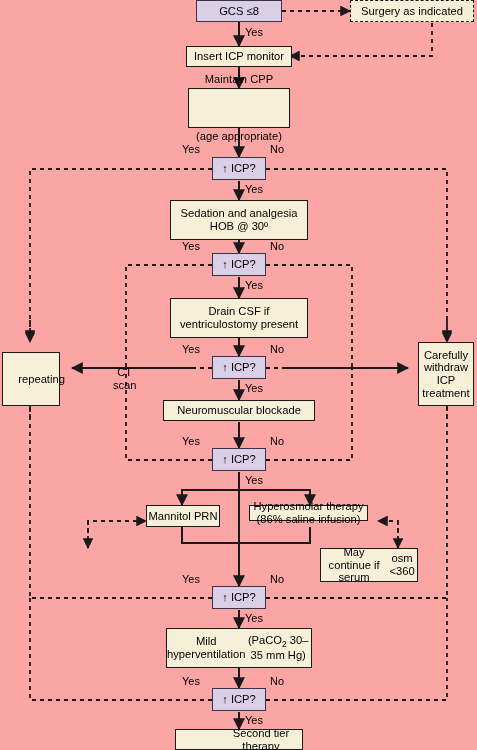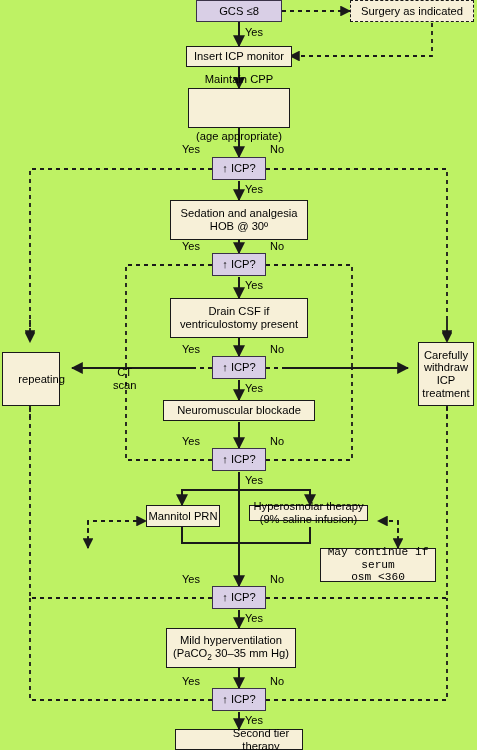--- a/index.html
+++ b/index.html
@@ -4,21 +4,21 @@
 <style>
   html, body {
     margin: 0;
     padding: 0;
     background: #ffffff;
   }
   #flowchart {
     position: relative;
     width: 477px;
     height: 750px;
-    background: #bef264;
+    background: #fca5a5;
     font-family: "Liberation Sans", sans-serif;
     overflow: hidden;
   }
   #svg-layer {
     position: absolute;
     left: 0; top: 0;
     width: 477px;
     height: 750px;
   }
   .node {
@@ -206,34 +206,34 @@
   <div class="node node-decision" style="left:212px; top:448px; width:54px; height:23px;">
     <span>↑ ICP?</span>
   </div>
 
   <div class="node node-process" style="left:146px; top:505px; width:74px; height:22px;">
     <span>Mannitol PRN</span>
   </div>
 
   <div class="node node-process" style="left:249px; top:505px; width:119px; height:16px; flex-direction:column;">
     <span>Hyperosmolar therapy</span>
-    <span>(9% saline infusion)</span>
-  </div>
-
-
-  <div class="node node-process" style="left:320px; top:548px; width:116px; height:34px; flex-direction:column;font-family:Liberation Mono, monospace;">
+    <span>(86% saline infusion)</span>
+  </div>
+
+
+  <div class="node node-process" style="left:320px; top:548px; width:98px; height:34px; flex-direction:row;">
     <span>May continue if serum</span>
     <span>osm &lt;360</span>
   </div>
 
   <div class="node node-decision" style="left:212px; top:586px; width:54px; height:23px;">
     <span>↑ ICP?</span>
   </div>
 
-  <div class="node node-process" style="left:166px; top:628px; width:130px; height:40px; flex-direction:column;">
+  <div class="node node-process" style="left:166px; top:628px; width:146px; height:40px; flex-direction:row;">
     <span>Mild hyperventilation</span>
     <span><span>(PaCO</span><span class="sub">2</span><span> 30–35 mm Hg)</span></span>
   </div>
 
   <div class="node node-decision" style="left:212px; top:688px; width:54px; height:23px;">
     <span>↑ ICP?</span>
   </div>
 
   <div class="node node-term" style="left:175px; top:729px; width:128px; height:21px;">
     <span>Second tier therapy</span>

